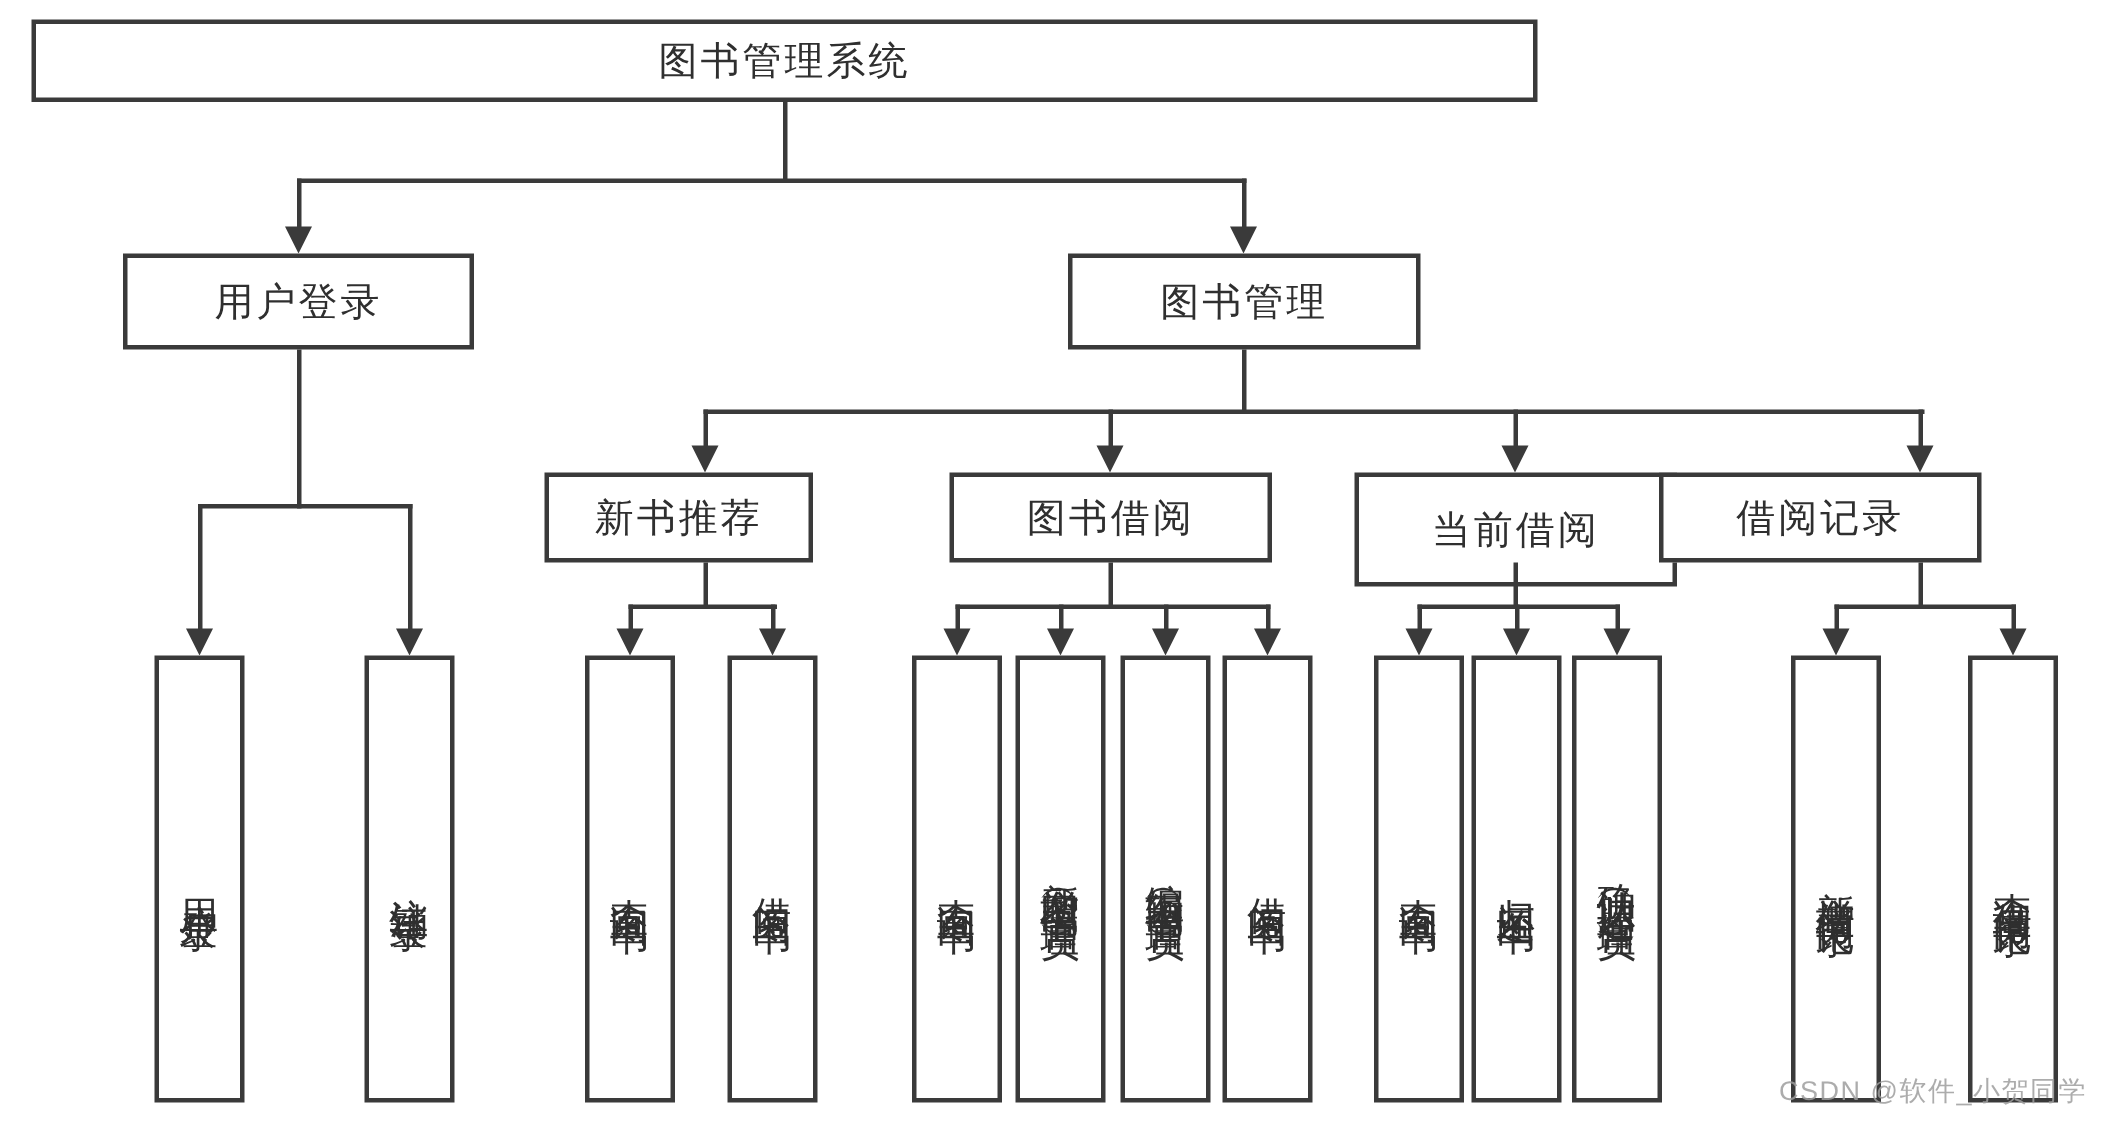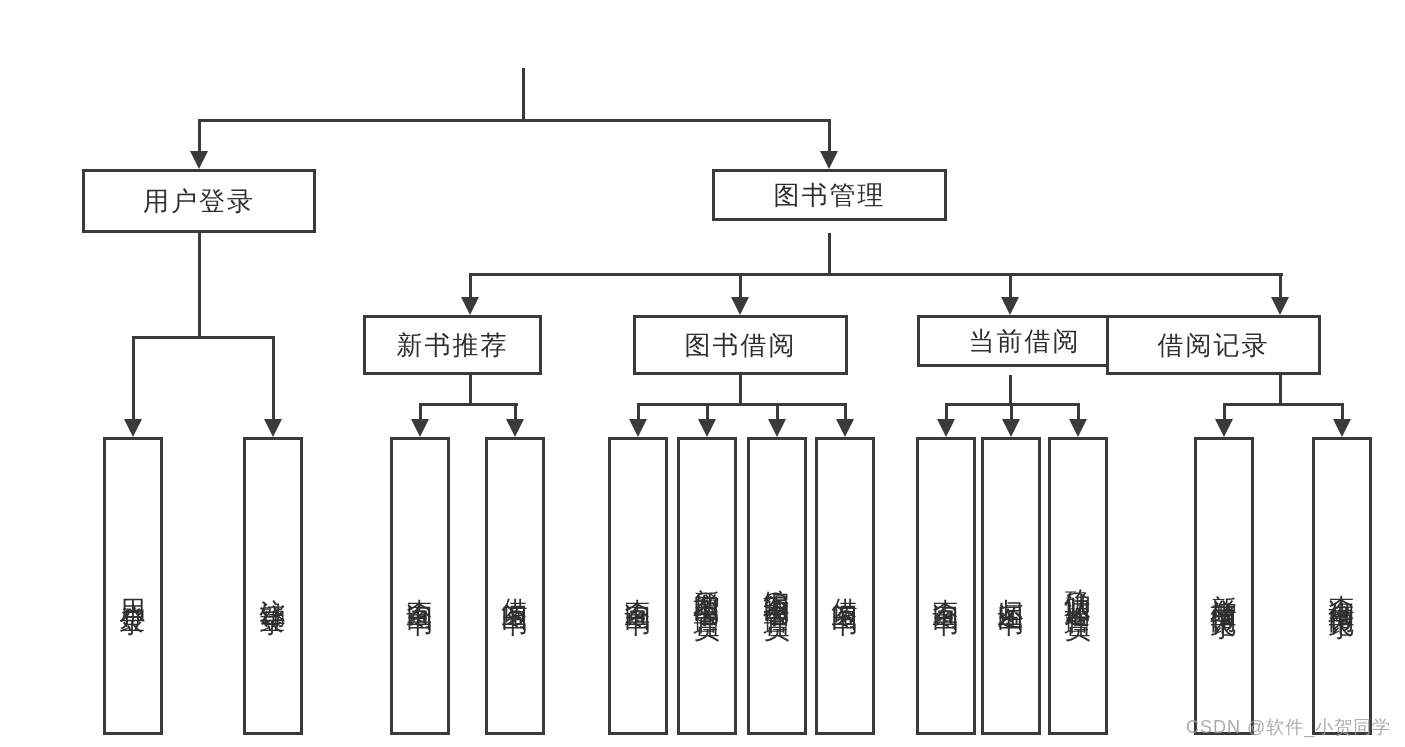--- a/index.html
+++ b/index.html
@@ -81,30 +81,33 @@
     color: var(--wm);
     white-space: nowrap;
     z-index: 20;
   }
 </style>
 </head>
 <body>
 
 <div id="stage">
 
+  <div class="hbox" style="left:21px; top:13px; width:1004px; height:55px;">
+    <span>图书管理系统</span>
+  </div>
 
   <div class="vline" style="left:521.5px; top:68px; height:54px;"></div>
   <div class="hline" style="left:197.5px; top:119px; width:633px;"></div>
   <div class="arrow" style="left:199px; top:119px; height:50px;"></div>
   <div class="arrow" style="left:829px; top:119px; height:50px;"></div>
 
   <div class="hbox" style="left:82px; top:169px; width:234px; height:64px;">
     <span>用户登录</span>
   </div>
-  <div class="hbox" style="left:712px; top:169px; width:235px; height:52px;">
+  <div class="hbox" style="left:712px; top:169px; width:235px; height:64px;">
     <span>图书管理</span>
   </div>
 
   <div class="vline" style="left:197.5px; top:233px; height:106px;"></div>
   <div class="hline" style="left:131.5px; top:336px; width:143px;"></div>
   <div class="arrow" style="left:133px; top:336px; height:101px;"></div>
   <div class="arrow" style="left:273px; top:336px; height:101px;"></div>
 
   <div class="vline" style="left:827.5px; top:233px; height:43px;"></div>
   <div class="hline" style="left:468.5px; top:273px; width:814px;"></div>
@@ -112,21 +115,21 @@
   <div class="arrow" style="left:740px; top:273px; height:42px;"></div>
   <div class="arrow" style="left:1010px; top:273px; height:42px;"></div>
   <div class="arrow" style="left:1280px; top:273px; height:42px;"></div>
 
   <div class="hbox" style="left:363px; top:315px; width:179px; height:60px;">
     <span>新书推荐</span>
   </div>
   <div class="hbox" style="left:633px; top:315px; width:215px; height:60px;justify-content:center;">
     <span>图书借阅</span>
   </div>
-  <div class="hbox" style="left:903px; top:315px; width:215px; height:52px;margin-left:14px;">
+  <div class="hbox" style="left:903px; top:315px; width:215px; height:76px;">
     <span>当前借阅</span>
   </div>
   <div class="hbox" style="left:1106px; top:315px; width:215px; height:60px;">
     <span>借阅记录</span>
   </div>
 
   <div class="vline" style="left:468.5px; top:375px; height:31px;"></div>
   <div class="hline" style="left:418.5px; top:403px; width:99px;"></div>
   <div class="arrow" style="left:420px; top:403px; height:34px;"></div>
   <div class="arrow" style="left:515px; top:403px; height:34px;"></div>

